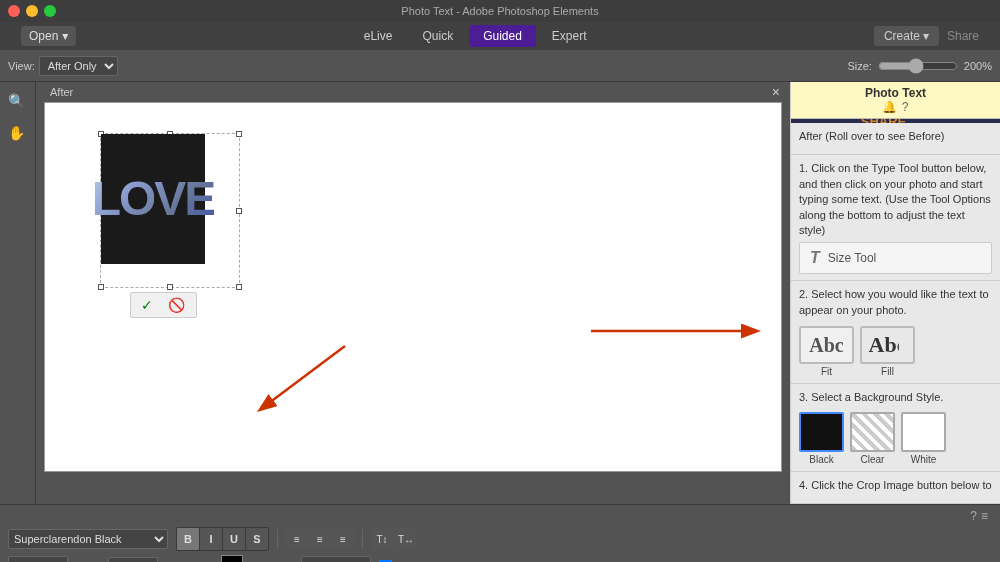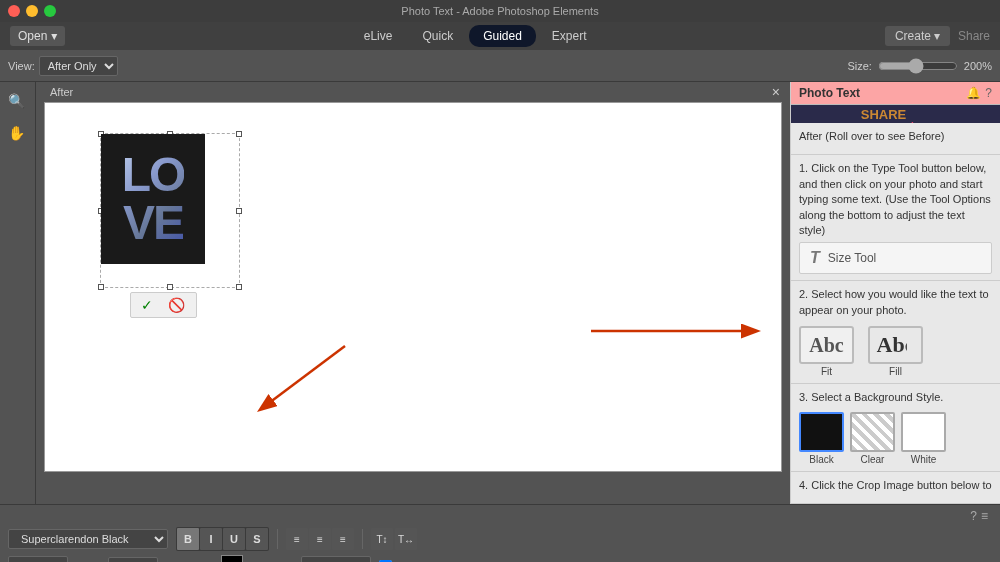--- a/index.html
+++ b/index.html
@@ -8,25 +8,25 @@
     
     .titlebar { height: 22px; background: #3d3d3d; display: flex; align-items: center; padding: 0 8px; position: relative; }
     .titlebar-dots { display: flex; gap: 6px; }
     .dot { width: 12px; height: 12px; border-radius: 50%; }
     .dot-red { background: #ff5f56; }
     .dot-yellow { background: #ffbd2e; }
     .dot-green { background: #27c93f; }
     .titlebar-center { position: absolute; left: 50%; transform: translateX(-50%); color: #aaa; font-size: 11px; }
 
     
-    .menubar { height: 28px; background: #404040; display: flex; align-items: center; padding: 0 10px; gap: 2px; }
+    .menubar { height: 28px; background: #404040; display: flex; align-items: center; padding: 0 21px; gap: 2px; }
     .menu-open { display: flex; align-items: center; gap: 4px; background: #555; padding: 3px 8px; border-radius: 3px; color: #ddd; cursor: pointer; font-size: 12px; }
     .menu-spacer { flex: 1; }
     .menu-tab { padding: 4px 14px; border-radius: 3px; color: #ccc; cursor: pointer; font-size: 12px; }
-    .menu-tab.active { background: #0f172a; color: #fff; border-radius: 10px; }
+    .menu-tab.active { background: #4c1d95; color: #fff; }
     .menu-right { display: flex; align-items: center; gap: 8px; color: #ccc; font-size: 12px; }
     .btn-create { background: #555; padding: 3px 10px; border-radius: 3px; cursor: pointer; display: flex; align-items: center; gap: 3px; }
     .btn-share { color: #888; }
 
     
     .main { display: flex; height: calc(562px - 22px - 28px - 32px - 58px); }
 
     
     .left-toolbar { width: 36px; background: #535353; border-right: 1px solid #3a3a3a; display: flex; flex-direction: column; align-items: center; padding-top: 6px; gap: 6px; }
     .tool-btn { width: 26px; height: 26px; display: flex; align-items: center; justify-content: center; border-radius: 3px; cursor: pointer; color: #ccc; font-size: 14px; }
@@ -36,70 +36,70 @@
     .view-label { color: #ccc; font-size: 11px; margin-right: 4px; }
     .view-select { background: #444; color: #ddd; border: 1px solid #666; padding: 2px 4px; font-size: 11px; border-radius: 2px; }
     .zoom-control { display: flex; align-items: center; gap: 6px; color: #ccc; font-size: 11px; }
     .zoom-slider { width: 80px; accent-color: #aaa; }
     .after-label { color: #ccc; font-size: 11px; padding: 2px 8px; }
     .close-btn { color: #ccc; cursor: pointer; font-size: 14px; margin-right: 4px; }
     .canvas-wrapper { margin: 0 8px 8px 8px; background: white; position: relative; border: 1px solid #999; height: calc(100% - 52px); overflow: hidden; }
 
     
     .love-img { position: relative; width: 140px; height: 155px; border: 1px dashed #aaa; }
-    .love-box { background: #1a1a1a; width: 104px; height: 130px; position: relative; display: flex; flex-direction: column; align-items: center; justify-content: center; }
+    .love-box { background: #1a1a1a; width: 104px; height: 130px; position: relative; display: flex; flex-direction: row; align-items: center; justify-content: center; }
     .love-lo { font-size: 48px; font-weight: 900; letter-spacing: -2px; background: linear-gradient(135deg, #b8c8e8, #8899cc, #667799); -webkit-background-clip: text; -webkit-text-fill-color: transparent; line-height: 1; }
     .love-ve { font-size: 48px; font-weight: 900; letter-spacing: -2px; background: linear-gradient(135deg, #8899cc, #667799, #4455aa); -webkit-background-clip: text; -webkit-text-fill-color: transparent; line-height: 1; }
     .resize-handle { position: absolute; width: 6px; height: 6px; background: white; border: 1px solid #555; }
     .rh-tl { top: -3px; left: -3px; }
     .rh-tr { top: -3px; right: -3px; }
     .rh-bl { bottom: -3px; left: -3px; }
     .rh-br { bottom: -3px; right: -3px; }
     .rh-tm { top: -3px; left: 50%; transform: translateX(-50%); }
     .rh-bm { bottom: -3px; left: 50%; transform: translateX(-50%); }
     .rh-ml { top: 50%; left: -3px; transform: translateY(-50%); }
     .rh-mr { top: 50%; right: -3px; transform: translateY(-50%); }
 
     .confirm-bar { display: flex; gap: 4px; margin-top: 4px; padding: 2px 4px; background: #f0f0f0; border: 1px solid #ccc; border-radius: 2px; width: fit-content; }
     .confirm-btn { padding: 2px 6px; border-radius: 2px; cursor: pointer; display: flex; align-items: center; }
     .check-btn { color: green; font-size: 14px; }
     .cancel-btn { color: red; font-size: 14px; }
 
     
     .right-panel { width: 210px; background: #e8e8e8; border-left: 1px solid #ccc; display: flex; flex-direction: column; overflow-y: auto; }
-    .panel-header { display: flex; align-items: center; justify-content: space-between; padding: 4px 8px; background: #fca5a5; border-bottom: 1px solid #bbb; }
+    .panel-header { display: flex; align-items: center; justify-content: space-between; padding: 4px 8px; background: #fef9c3; border-bottom: 1px solid #bbb; flex-direction: column; }
     .panel-title { font-size: 12px; font-weight: 600; color: #333; }
     .panel-icons { display: flex; gap: 4px; color: #666; }
     .panel-preview { width: 100%; height: 70px; background: #2a2a4a; display: flex; align-items: center; justify-content: center; overflow: hidden; }
     .preview-text { font-size: 11px; font-weight: 900; text-align: center; }
     .pt-create { color: #5599cc; font-size: 13px; letter-spacing: 1px; }
     .pt-share { color: #cc7722; font-size: 10px; }
     .pt-love { color: #cc3355; font-size: 9px; }
     .pt-repeat { color: #33aa66; font-size: 13px; letter-spacing: 1px; }
     .panel-section { padding: 6px 8px; font-size: 11px; color: #333; border-bottom: 1px solid #ccc; }
     .panel-section p { margin-bottom: 4px; line-height: 1.4; }
     .type-tool-btn { width: 100%; padding: 6px 10px; background: #f5f5f5; border: 1px solid #ccc; border-radius: 2px; cursor: pointer; display: flex; align-items: center; gap: 8px; color: #555; font-size: 12px; margin-top: 4px; }
     .type-tool-icon { font-size: 16px; font-weight: bold; color: #777; font-style: italic; }
     .bg-style-row { display: flex; gap: 6px; margin-top: 6px; align-items: center; }
     .bg-style-item { display: flex; flex-direction: column; align-items: center; gap: 2px; cursor: pointer; }
     .bg-box { width: 45px; height: 40px; border: 2px solid #aaa; border-radius: 2px; }
     .bg-box.black-bg { background: #111; border: 2px solid #555; }
     .bg-box.black-selected { border: 2px solid #4488ff; }
     .bg-box.white-bg { background: #fff; }
     .bg-box.clear-bg { background: repeating-linear-gradient(45deg, #ccc 0, #ccc 4px, #fff 4px, #fff 8px); }
     .bg-label { font-size: 10px; color: #444; }
-    .fit-fill-row { display: flex; gap: 14px; margin-top: 8px; }
+    .fit-fill-row { display: flex; gap: 6px; margin-top: 8px; }
     .fit-fill-btn { width: 55px; height: 38px; border: 2px solid #bbb; border-radius: 3px; background: #f0f0f0; display: flex; align-items: center; justify-content: center; cursor: pointer; font-size: 20px; font-weight: 900; color: #555; font-family: serif; }
     .fit-fill-label { font-size: 10px; color: #444; text-align: center; margin-top: 2px; }
 
     
     .bottom-toolbar { height: 58px; background: #535353; border-top: 1px solid #3a3a3a; padding: 4px 8px; display: flex; flex-direction: column; gap: 4px; }
     .toolbar-row1 { display: flex; align-items: center; gap: 8px; }
     .toolbar-row2 { display: flex; align-items: center; gap: 8px; }
-    .font-select { background: #444; color: #ddd; border: 1px solid #666; padding: 2px 8px; font-size: 11px; border-radius: 2px; width: 160px; }
+    .font-select { background: #444; color: #ddd; border: 1px solid #666; padding: 2px 1px; font-size: 11px; border-radius: 2px; width: 160px; }
     .style-select { background: #444; color: #ddd; border: 1px solid #666; padding: 2px 4px; font-size: 11px; border-radius: 2px; width: 60px; }
     .size-label { color: #ccc; font-size: 11px; }
     .size-input { background: #444; color: #ddd; border: 1px solid #666; padding: 2px 4px; font-size: 11px; border-radius: 2px; width: 50px; }
     .size-unit { color: #ccc; font-size: 11px; }
     .format-btns { display: flex; gap: 1px; background: #3a3a3a; padding: 1px; border-radius: 2px; }
     .fmt-btn { background: #555; color: #ddd; border: none; width: 22px; height: 22px; cursor: pointer; border-radius: 1px; display: flex; align-items: center; justify-content: center; font-size: 11px; font-weight: bold; }
     .fmt-btn.active { background: #777; }
     .align-btns { display: flex; gap: 1px; }
     .align-btn { background: #555; color: #ddd; border: none; width: 22px; height: 22px; cursor: pointer; border-radius: 1px; display: flex; align-items: center; justify-content: center; font-size: 10px; }
     .vertical-btns { display: flex; gap: 2px; }

